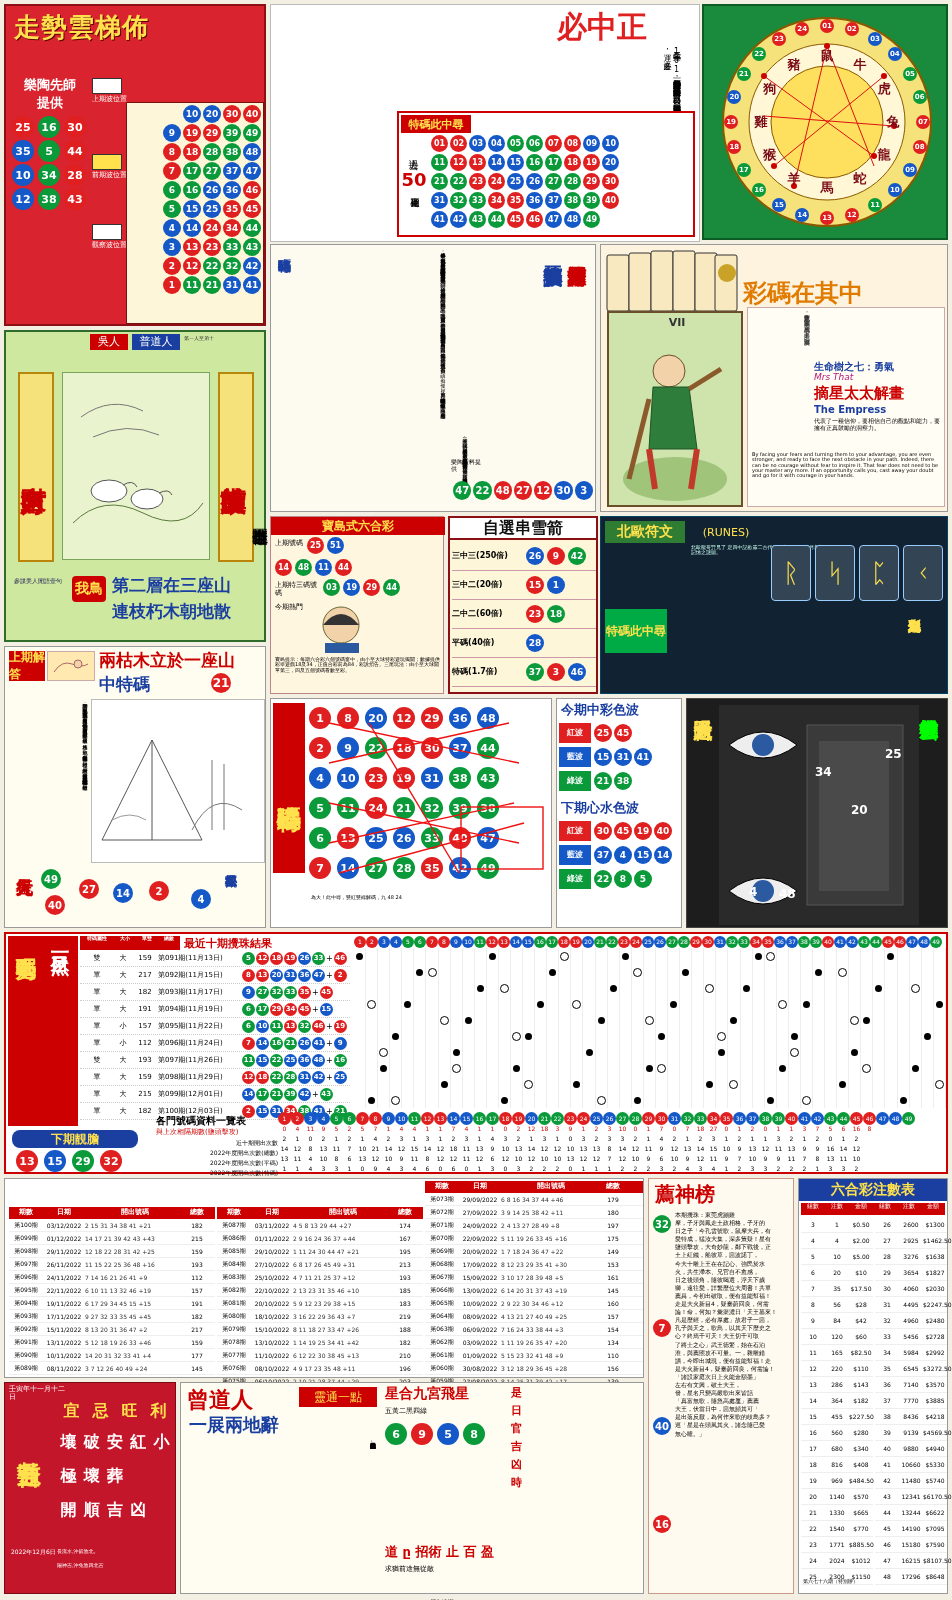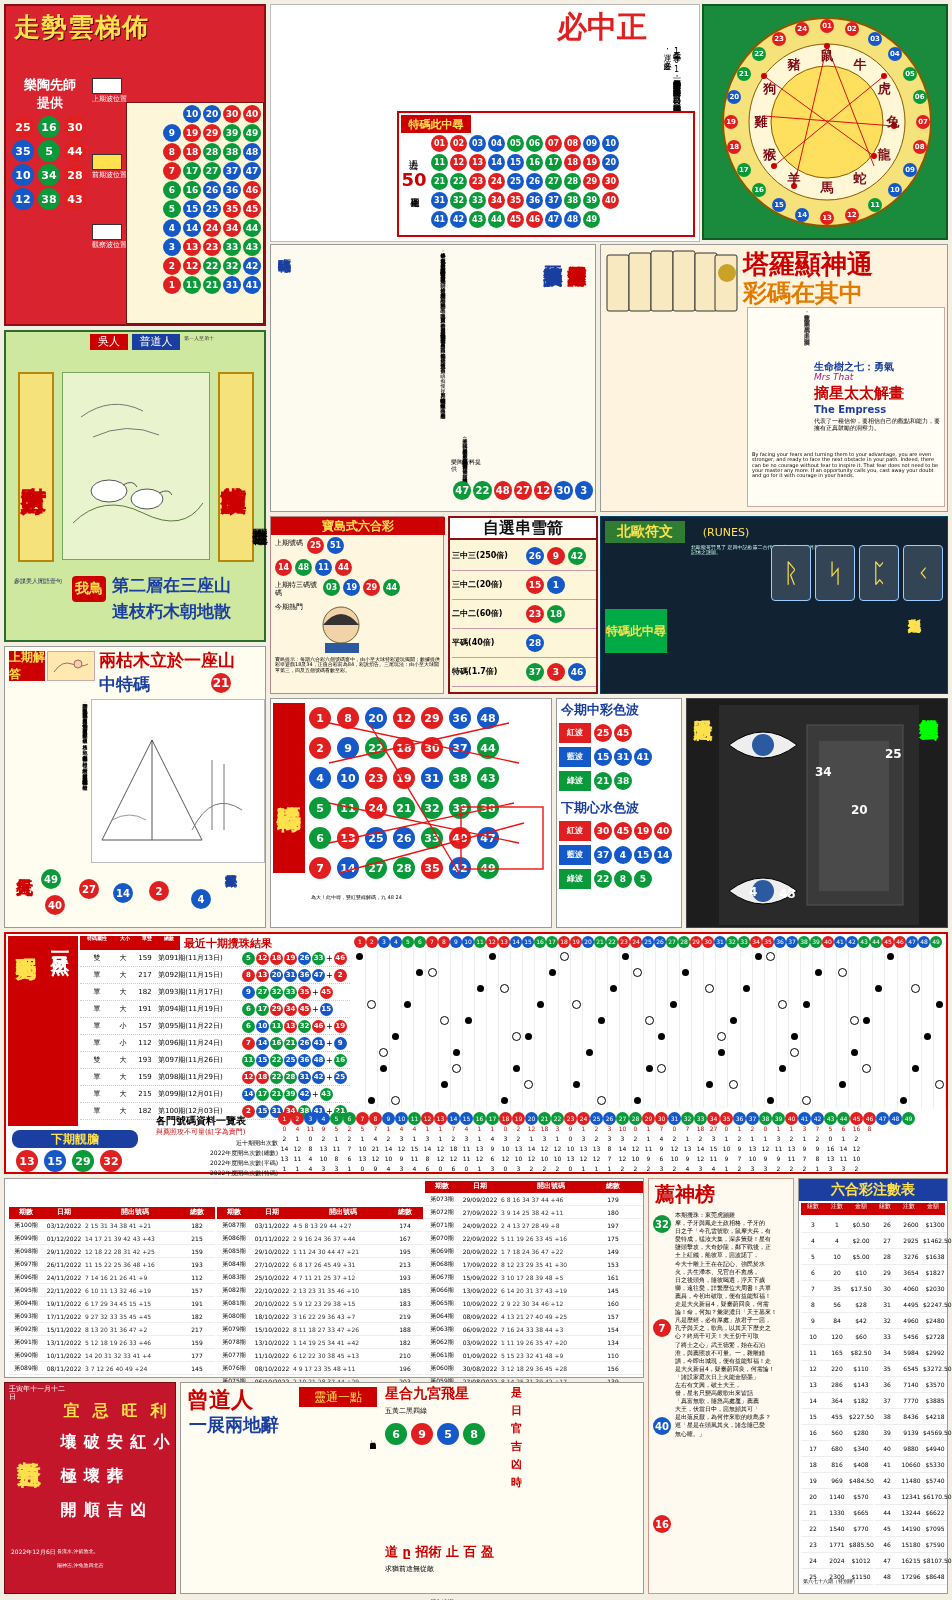--- a/index.html
+++ b/index.html
@@ -278,39 +278,50 @@
           <div class="ball red" style="width: 19px; height: 19px; font-size: 10px;">48</div>
           <div class="ball red" style="width: 19px; height: 19px; font-size: 10px;">27</div>
           <div class="ball red" style="width: 19px; height: 19px; font-size: 10px;">12</div>
           <div class="ball blue" style="width: 19px; height: 19px; font-size: 10px;">30</div>
           <div class="ball blue" style="width: 19px; height: 19px; font-size: 10px;">3</div>
         </div>
     </div>
   </div>
 
   <div class="abs" style="left:600px;top:244px;width:348px;height:268px;background:#fdf3df;border:1px solid #999;overflow:hidden;">
-    <div class="abs" style="left:142px;top:2px;width:206px;height:30px;color:#c00;font-size:26px;font-weight:bold;">塔羅顯神通</div>
     <div class="abs" style="left:142px;top:32px;width:206px;height:28px;color:#e07b00;font-size:24px;font-weight:bold;">彩碼在其中</div>
 
     <div class="abs" style="left:4px;top:2px;width:136px;height:68px;">
       <svg width="136" height="68" viewBox="0 0 136 68">
         <g stroke="#333" fill="#f8e9c0">
           <rect x="2" y="8" width="22" height="56" rx="2"></rect>
             <rect x="24" y="6" width="22" height="58" rx="2"></rect>
           <rect x="46" y="4" width="22" height="60" rx="2"></rect>
             <rect x="68" y="4" width="22" height="60" rx="2"></rect>
           <rect x="90" y="6" width="22" height="58" rx="2"></rect>
             <rect x="110" y="8" width="22" height="56" rx="2"></rect>
         </g>
         <g fill="#c9a227">
             <circle cx="122" cy="26" r="9"></circle>
           </g>
       </svg>
     </div>
 
+    <div class="abs" style="left:6px;top:66px;width:136px;height:196px;background:#cfe3ad;border:2px solid #6b4f2a;">
+      <div class="abs ctr" style="left:0;top:2px;width:136px;height:14px;font-size:11px;font-weight:bold;color:#333;">VII</div>
+      <svg width="132" height="176" viewBox="0 0 132 176" style="position:absolute;left:0;top:16px;">
+        <rect x="0" y="0" width="132" height="176" fill="#cfe3ad"></rect>
+        <ellipse cx="66" cy="150" rx="52" ry="22" fill="#9fc47a"></ellipse>
+        <circle cx="60" cy="42" r="16" fill="#f2d2a9" stroke="#6b4f2a"></circle>
+        <path d="M44,58 L80,58 L88,120 L40,120 Z" fill="#2f7d3a" stroke="#1d5626"></path>
+        <path d="M80,60 L112,40" stroke="#8b5a2b" stroke-width="5"></path>
+        <path d="M40,70 L20,150" stroke="#8b5a2b" stroke-width="5"></path>
+        <path d="M40,120 L46,160 M88,120 L82,160" stroke="#c0392b" stroke-width="6"></path>
+      </svg>
+    </div>
 
     <div class="abs" style="left:146px;top:62px;width:198px;height:200px;background:#fffdf4;border:1px solid #caa;">
       <div class="abs t6 v" style="left:2px;top:2px;width:60px;height:96px;color:#333;font-size:6px;">運數上佳之象，萬事皆順，心想事成，出入平安，財源廣進</div>
       <div class="abs t7" style="left:66px;top:64px;width:60px;color:#b5177a;font-style:italic;font-size:9px;">Mrs That</div>
       <div class="abs" style="left:66px;top:76px;width:124px;color:#c00;font-size:15px;font-weight:bold;">摘星太太解畫</div>
       <div class="abs" style="left:66px;top:52px;width:124px;color:#1a3fa0;font-size:10px;font-weight:bold;">生命樹之七：勇氣</div>
       <div class="abs" style="left:66px;top:96px;width:124px;color:#1a3fa0;font-size:10px;font-weight:bold;">The Empress</div>
       <div class="abs t6" style="left:66px;top:110px;width:126px;height:32px;">代表了一種信仰，要相信自己的觀點和能力，要擁有正真鼓勵的洞察力。</div>
       <div class="abs tiny" style="left:4px;top:144px;width:190px;height:54px;">By facing your fears and turning them to your advantage, you are even stronger, and ready to face the next obstacle in your path. Indeed, there can be no courage without fear to inspire it. That fear does not need to be your master any more. If an opportunity calls you, cast away your doubt and go for it with courage in your hands.</div>
     </div>
@@ -1485,21 +1496,21 @@
           <div style="width: 12px; height: 16px; border-right: 1px solid rgb(238, 238, 238); display: flex; align-items: center; justify-content: center;">
             <div style="width: 7px; height: 7px; border-radius: 50%; background: rgb(0, 0, 0);"></div>
           </div>
           <div style="width: 12px; height: 16px; border-right: 1px solid rgb(238, 238, 238); display: flex; align-items: center; justify-content: center;"></div>
           <div style="width: 12px; height: 16px; border-right: 1px solid rgb(238, 238, 238); display: flex; align-items: center; justify-content: center;"></div>
           <div style="width: 12px; height: 16px; border-right: 1px solid rgb(238, 238, 238); display: flex; align-items: center; justify-content: center;"></div>
         </div>
       </div>
 
     <div class="abs" style="left:150px;top:180px;width:110px;height:14px;font-size:10px;font-weight:bold;">各門號碼資料一覽表</div>
-    <div class="abs t7" style="left:150px;top:194px;width:120px;height:12px;color:#c00;">與薦照攻不可量(紅字為賣門)</div>
+    <div class="abs t7" style="left:150px;top:194px;width:120px;height:12px;color:#c00;">與上次相隔期數(鹽頭擊攻)</div>
     <div id="trend-labels" class="abs tiny" style="left:142px;top:206px;width:130px;height:34px;">
         <div style="height: 10px; font-size: 6px; text-align: right;">近十期開出次數</div>
         <div style="height: 10px; font-size: 6px; text-align: right;">2022年度開出次數(總數)</div>
         <div style="height: 10px; font-size: 6px; text-align: right;">2022年度開出次數(平碼)</div>
         <div style="height: 10px; font-size: 6px; text-align: right;">2022年度開出次數(特碼)</div>
       </div>
     <div id="trend-stats" class="abs" style="left:272px;top:178px;width:668px;height:62px;">
         <div style="display: flex;">
           <div style="width: 13px; height: 13px; font-size: 6px; text-align: center; line-height: 13px; color: rgb(255, 255, 255); border-radius: 50%; background: rgb(224, 32, 32);">1</div>
           <div style="width: 13px; height: 13px; font-size: 6px; text-align: center; line-height: 13px; color: rgb(255, 255, 255); border-radius: 50%; background: rgb(224, 32, 32);">2</div>

